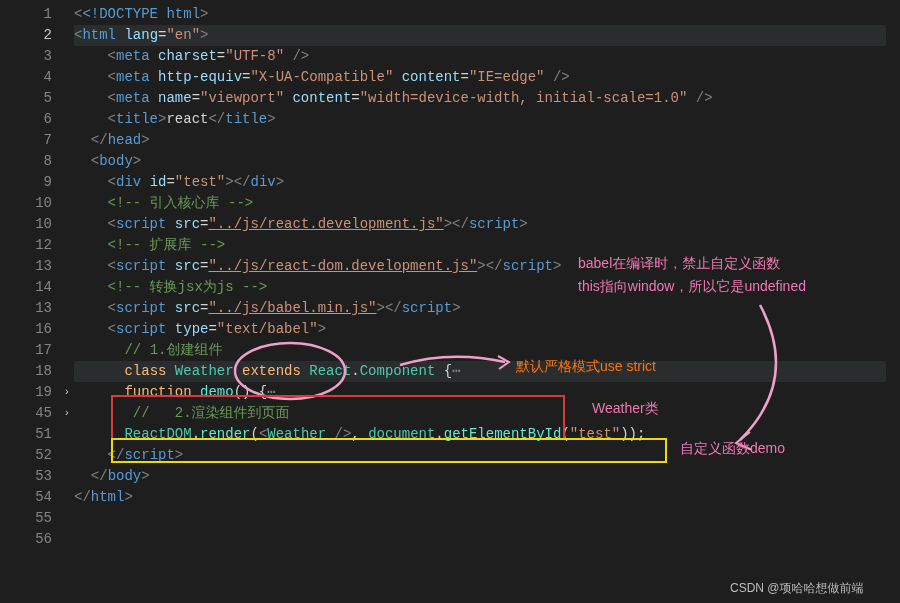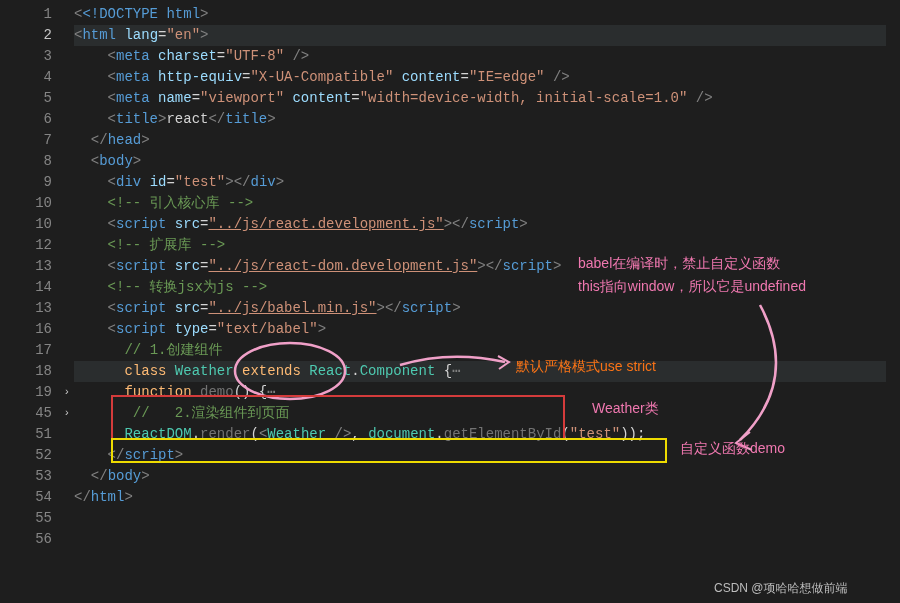--- a/index.html
+++ b/index.html
@@ -10,21 +10,21 @@
 .gline .fold{position:absolute;right:-10px;top:0;color:#c5c5c5;font-size:11px}
 .code{flex:1;padding:4px 14px 4px 14px;position:relative}
 .cline{height:21px;line-height:21px;white-space:pre}
 .cline.hl{background:#2a2d2e}
 .t-tag{color:#808080}
 .t-el{color:#569cd6}
 .t-attr{color:#9cdcfe}
 .t-str{color:#ce9178}
 .t-cmt{color:#6a9955}
 .t-cls{color:#4ec9b0}
-.t-fn{color:#737373}
+.t-fn{color:#5eead4}
 .t-punc{color:#d4d4d4}
 .t-doc{color:#569cd6}
 .t-op{color:#fdba74}
 .fold-dots{color:#808080}
 .box-red{position:absolute;border:2px solid #d43b3b;pointer-events:none}
 .box-yellow{position:absolute;border:2px solid #eedb00;pointer-events:none}
 .anno{position:absolute;font-family:'Microsoft YaHei',sans-serif;font-size:14px;pointer-events:none}
 .anno.pink{color:#f078b0}
 .anno.blue{color:#f97316}
 .anno.cds{color:#bdbdbd;font-size:12px}
@@ -99,14 +99,14 @@
   </svg>
 
   <div class="box-red" style="left:111px;top:395px;width:450px;height:41px"></div>
   <div class="box-yellow" style="left:111px;top:438px;width:552px;height:21px"></div>
 
   <div class="anno pink" style="left:578px;top:278px">this指向window，所以它是undefined</div>
   <div class="anno pink" style="left:578px;top:255px">babel在编译时，禁止自定义函数</div>
   <div class="anno blue" style="left:516px;top:358px">默认严格模式use strict</div>
   <div class="anno pink" style="left:592px;top:400px">Weather类</div>
   <div class="anno pink" style="left:680px;top:440px">自定义函数demo</div>
-  <div class="anno cds" style="left:714px;top:580px">CSDN @项哈哈想做前端</div>
+  <div class="anno cds" style="left:730px;top:580px">CSDN @项哈哈想做前端</div>
 </div>
 
 </body></html>

